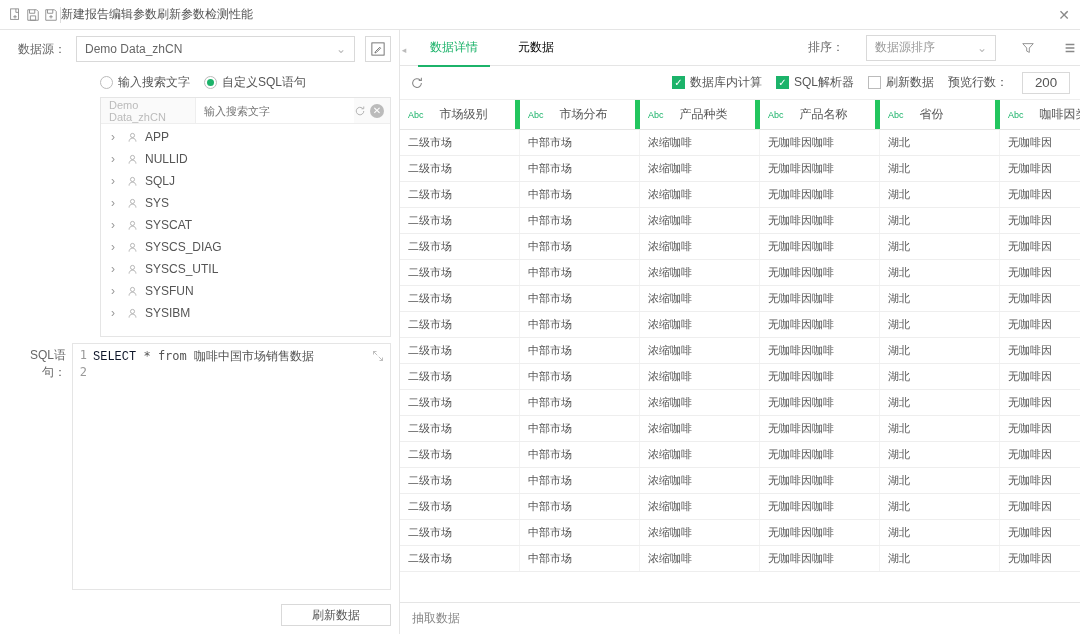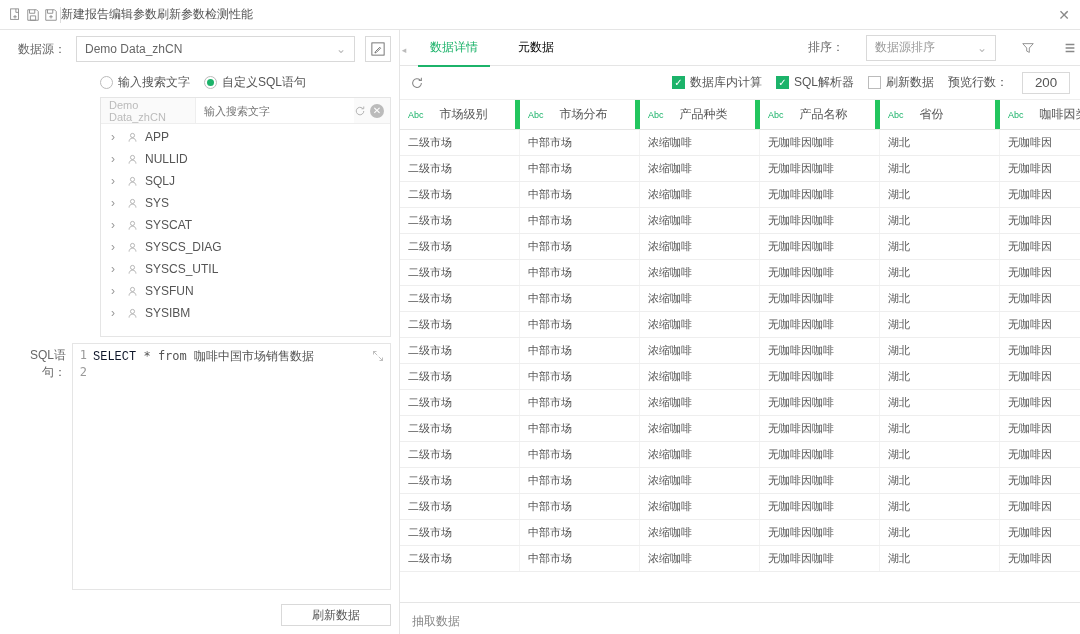--- a/index.html
+++ b/index.html
@@ -69,21 +69,21 @@
 
 .table-wrap { flex: 1; overflow: auto; position: relative; }
 .data-table { min-width: 100%; }
 .thead-row { display: flex; border-bottom: 1px solid #e5e5e5; height: 30px; position: sticky; top: 0; background: #fff; }
 .th { flex: 0 0 120px; min-width: 120px; border-right: 5px solid #22c55e; display: flex; align-items: center; padding: 0 8px; gap: 16px; color: #555; font-weight: normal; }
 .th .abc { color: #1cb36a; font-size: 9px; }
 .tbody { }
 .tr { display: flex; border-bottom: 1px solid #eee; height: 26px; justify-content: space-between; }
 .td { flex: 0 0 120px; min-width: 120px; border-right: 1px solid #f3f3f3; display: flex; align-items: center; padding: 0 8px; color: #555; font-size: 11px; white-space: nowrap; overflow: hidden; }
 
-.extract-row { height: 32px; border-top: 1px solid #e5e5e5; display: flex; align-items: flex-start; padding: 10px 12px; margin-top: 30px; }
+.extract-row { height: 32px; border-top: 1px solid #e5e5e5; display: flex; align-items: center; padding: 0 12px; margin-top: 30px; }
 .link-btn { color: #888; cursor: pointer; }
 
 svg { display: block; }
 .tree-body::-webkit-scrollbar, .table-wrap::-webkit-scrollbar { width: 8px; height: 8px; }
 .tree-body::-webkit-scrollbar-thumb, .table-wrap::-webkit-scrollbar-thumb { background: #ccc; border-radius: 4px; }
 </style>
 </head>
 <body>
 
 <div class="toolbar">

